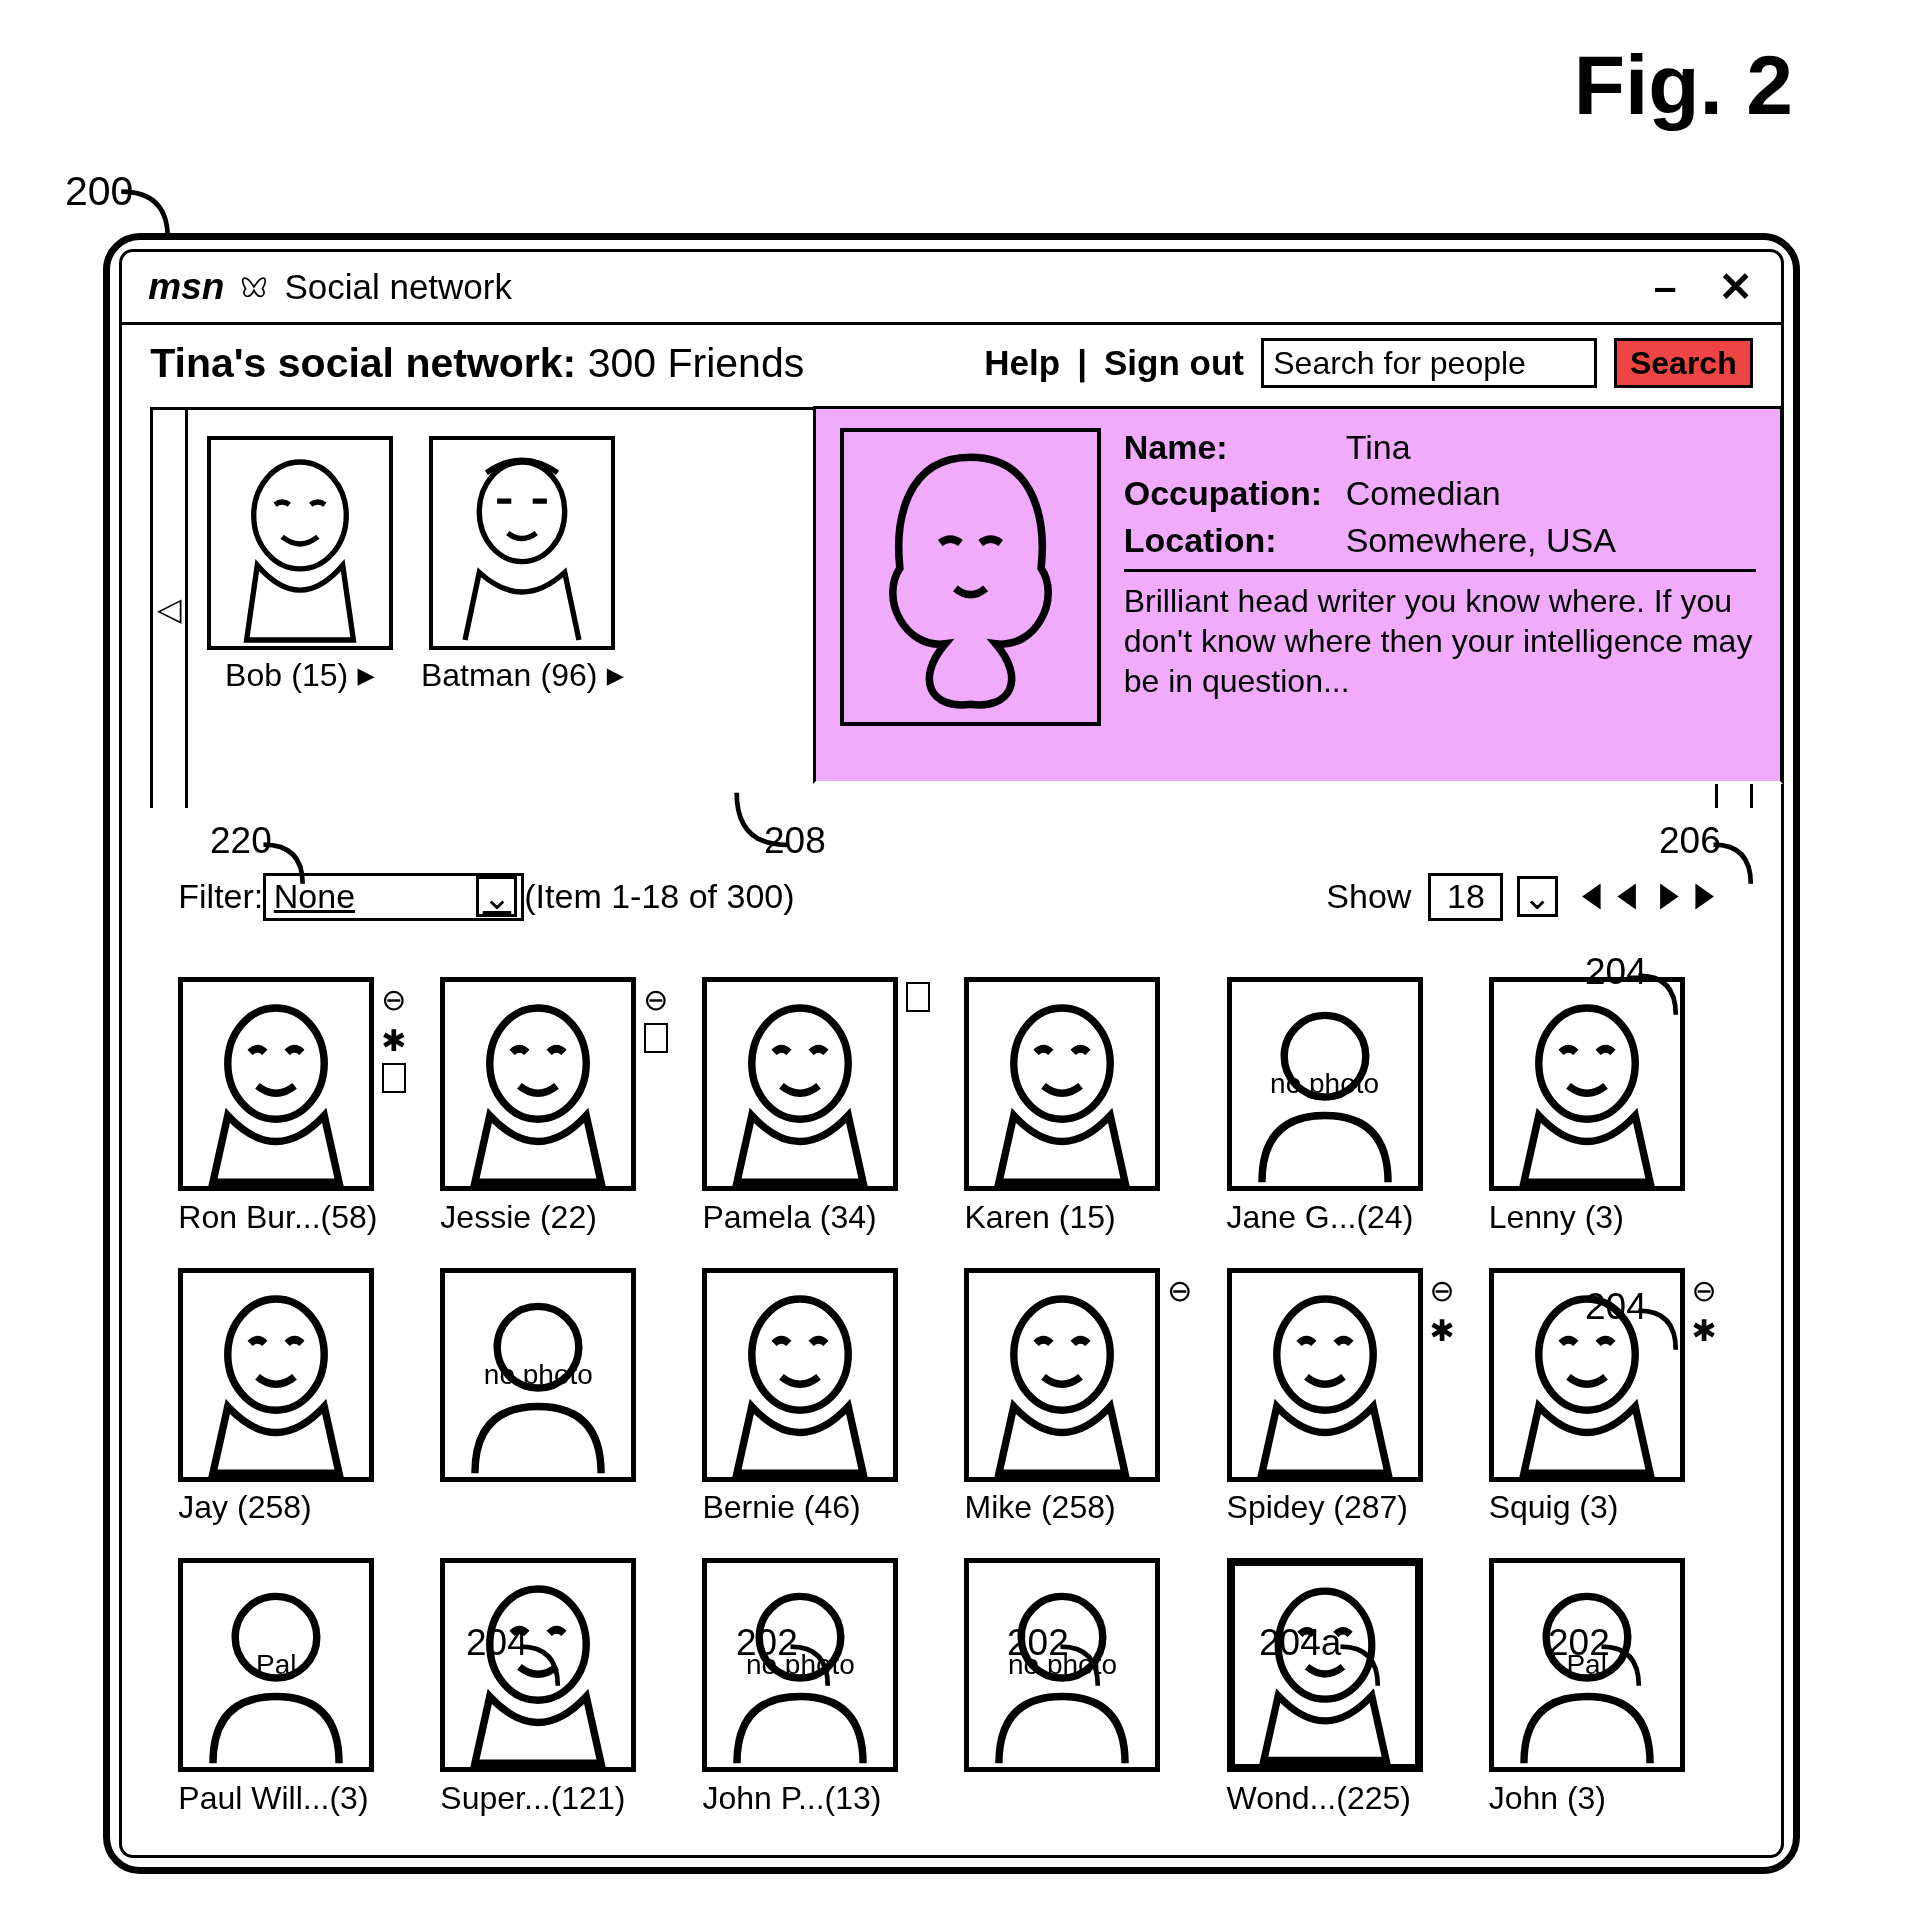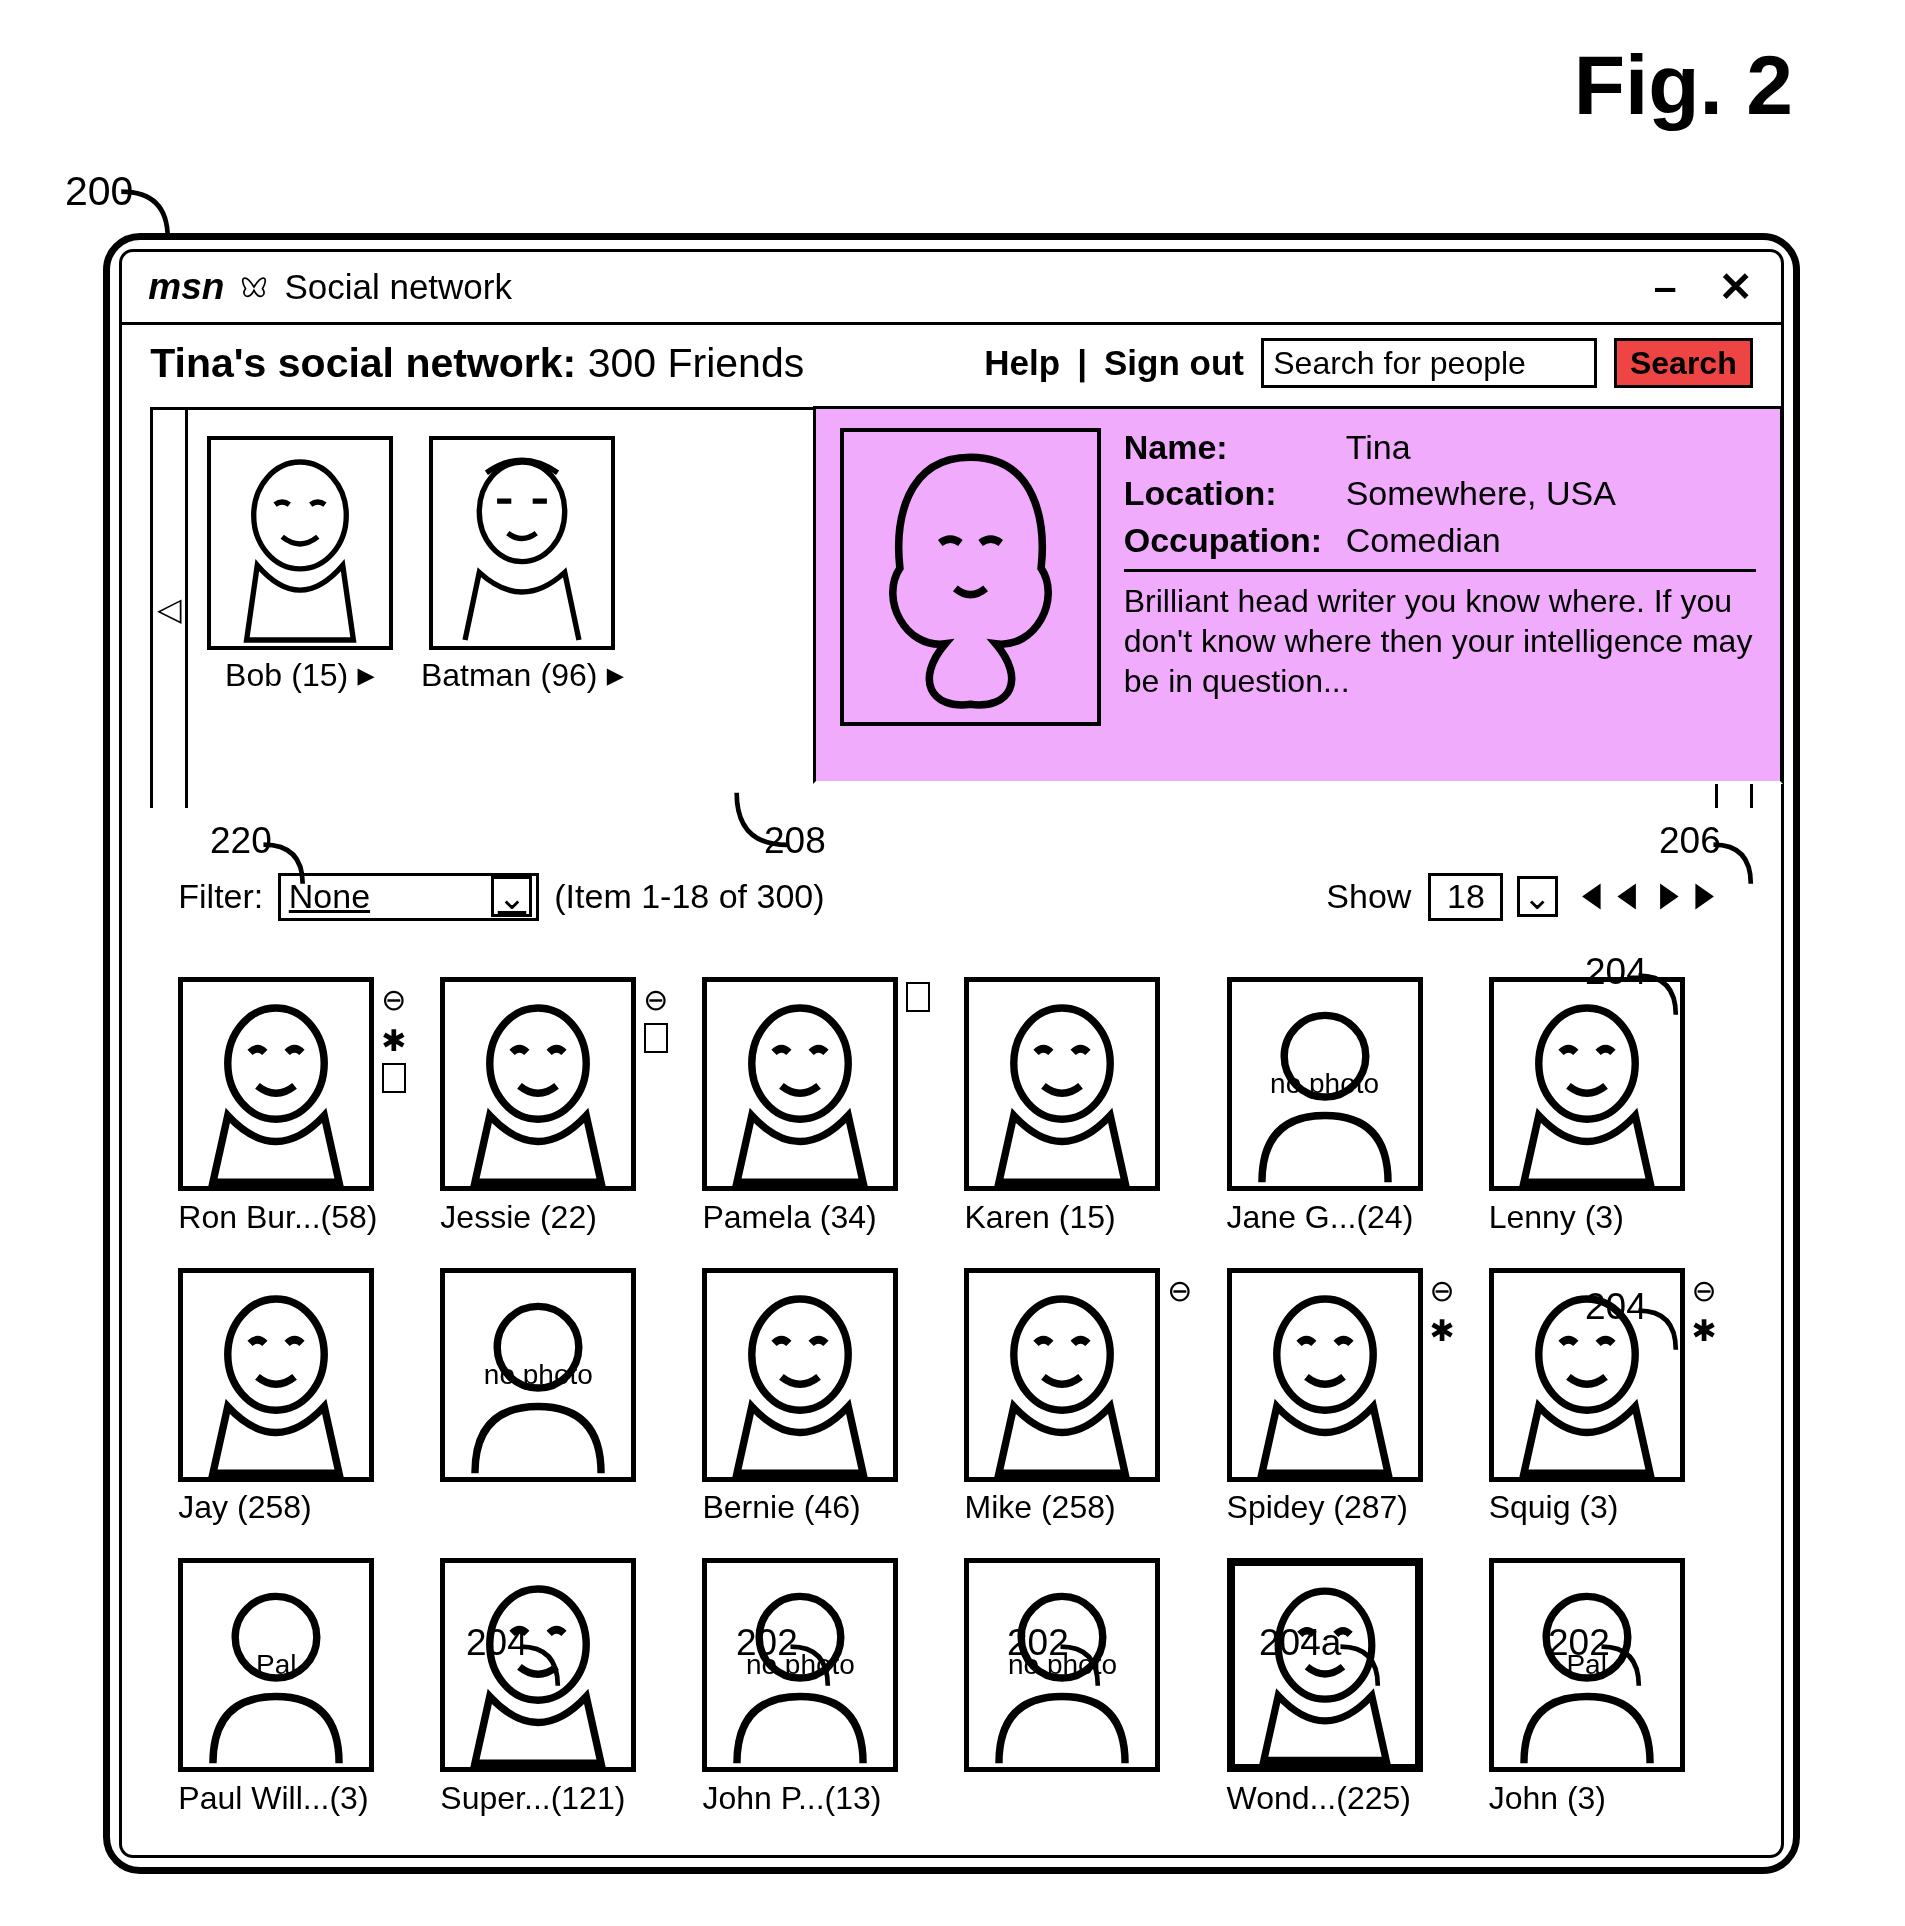--- a/index.html
+++ b/index.html
@@ -68,21 +68,21 @@
   .focus-info { flex:1; font-size:34px; }
   .info-row { display:flex; gap:17px; margin-bottom:7.5px; }
   .info-label { font-weight:bold; width:205px; }
   .divider { border-top:3.7px solid #000; margin:9.3px 0; }
   .bio { font-size:32px; line-height:1.25; }
 
   .filter-row {
     display:flex; align-items:center; justify-content:space-between;
     padding:65px 56px 9.3px 56px; font-size:34px;
   }
-  .filter-left { display:flex; align-items:center; gap:15px; }
+  .filter-left { display:flex; align-items:center; }
   .select-box {
     border:3.7px solid #000; height:48px; width:261px; display:flex; align-items:center;
     justify-content:space-between; padding:0 7.5px;text-decoration:underline;
   }
   .chev-cell { border:3.7px solid #000; width:41px; height:41px; display:flex; align-items:center; justify-content:center; margin:-3.7px; }
   .filter-right { display:flex; align-items:center; gap:17px; }
   .show-box { border:3.7px solid #000; height:48px; width:75px; display:flex; align-items:center; justify-content:center; }
   .pager { display:flex; align-items:center; gap:1.9px; font-size:41px; }
   .pager svg { width:37px; height:37px; }
 
@@ -192,26 +192,26 @@
                 <path d="M50 10 C24 10 20 36 22 54 C14 66 24 86 40 84 C28 98 34 110 50 108 C66 110 72 98 60 84 C76 86 86 66 78 54 C80 36 76 10 50 10 Z" fill="none" stroke="#000" stroke-width="3"></path>
                 <path d="M38 44 q4 -3 8 0 M54 44 q4 -3 8 0 M44 62 q6 5 12 0" fill="none" stroke="#000" stroke-width="3"></path>
               </svg>
             </div>
             <div class="focus-info">
               <div class="info-row">
                 <div class="info-label">Name:</div>
                 <div>Tina</div>
               </div>
               <div class="info-row">
+                <div class="info-label">Occupation:</div>
+                <div>Comedian</div>
+              </div>
+              <div class="info-row">
                 <div class="info-label">Location:</div>
                 <div>Somewhere, USA</div>
-              </div>
-              <div class="info-row">
-                <div class="info-label">Occupation:</div>
-                <div>Comedian</div>
               </div>
               <div class="divider"></div>
               <div class="bio">Brilliant head writer you know where. If you don't know where then your intelligence may be in question...</div>
             </div>
           </div>
 
         </div>
         <div class="side-arrow right">▷</div>
       </div>
     </div>

